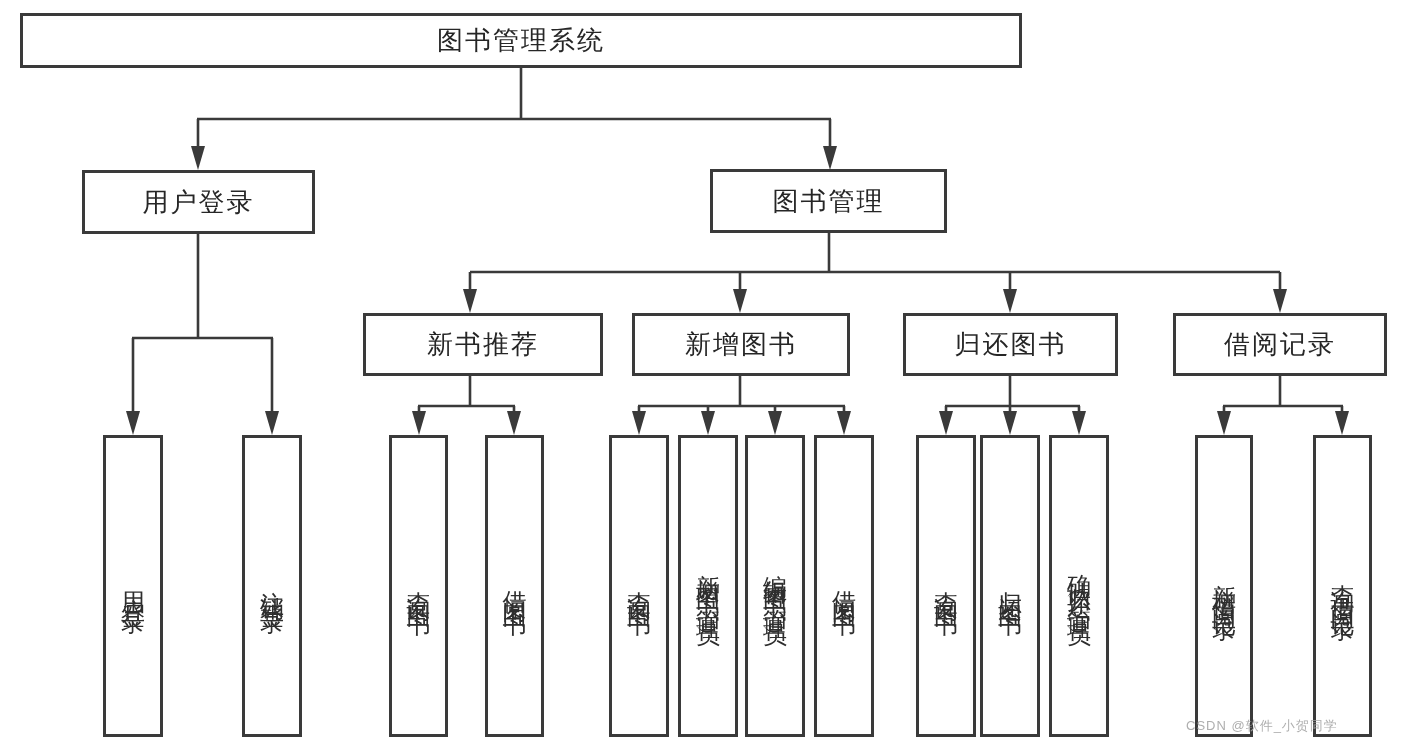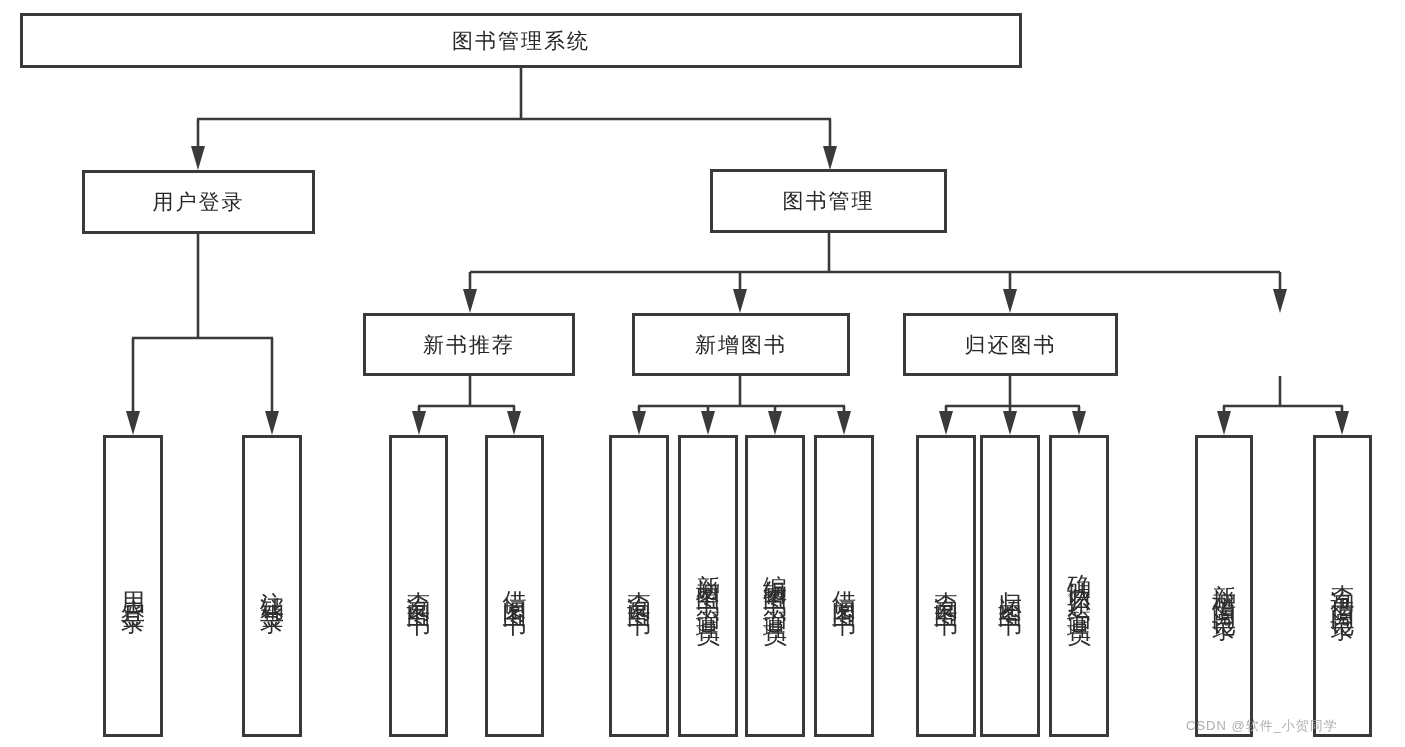--- a/index.html
+++ b/index.html
@@ -24,21 +24,21 @@
   }
   .box {
     position: absolute;
     box-sizing: border-box;
     background: #ffffff;
     border: 3px solid #3a3a3a;
     display: flex;
     align-items: center;
     justify-content: center;
     color: #262626;
-    font-size: 21px;
+    font-size: 26px;
     letter-spacing: 2px;
     white-space: nowrap;
     z-index: 2;
   }
   .leaf {
     position: absolute;
     box-sizing: border-box;
     background: #ffffff;
     border: 3px solid #3a3a3a;
     top: 435px;
@@ -145,29 +145,32 @@
     <span>图书管理系统</span>
   </div>
 
   <div class="box" style="left:82px; top:170px; width:233px; height:64px;">
     <span>用户登录</span>
   </div>
   <div class="box" style="left:710px; top:169px; width:237px; height:64px;">
     <span>图书管理</span>
   </div>
 
-  <div class="box" style="left:363px; top:313px; width:212px; height:63px;">
+  <div class="box" style="left:363px; top:313px; width:240px; height:63px;">
     <span>新书推荐</span>
   </div>
   <div class="box" style="left:632px; top:313px; width:218px; height:63px;">
     <span>新增图书</span>
   </div>
   <div class="box" style="left:903px; top:313px; width:215px; height:63px;">
     <span>归还图书</span>
   </div>
+  <div class="box" style="left:1173px; top:313px; width:214px; height:63px;">
+    <span>借阅记录</span>
+  </div>
 
   <div class="leaf" style="left:103px; width:60px;">
     <span class="vtext">用户登录</span>
   </div>
   <div class="leaf" style="left:242px; width:60px;">
     <span class="vtext">注销登录</span>
   </div>
 
   <div class="leaf" style="left:389px; width:59px;">
     <span class="vtext">查询图书</span>

